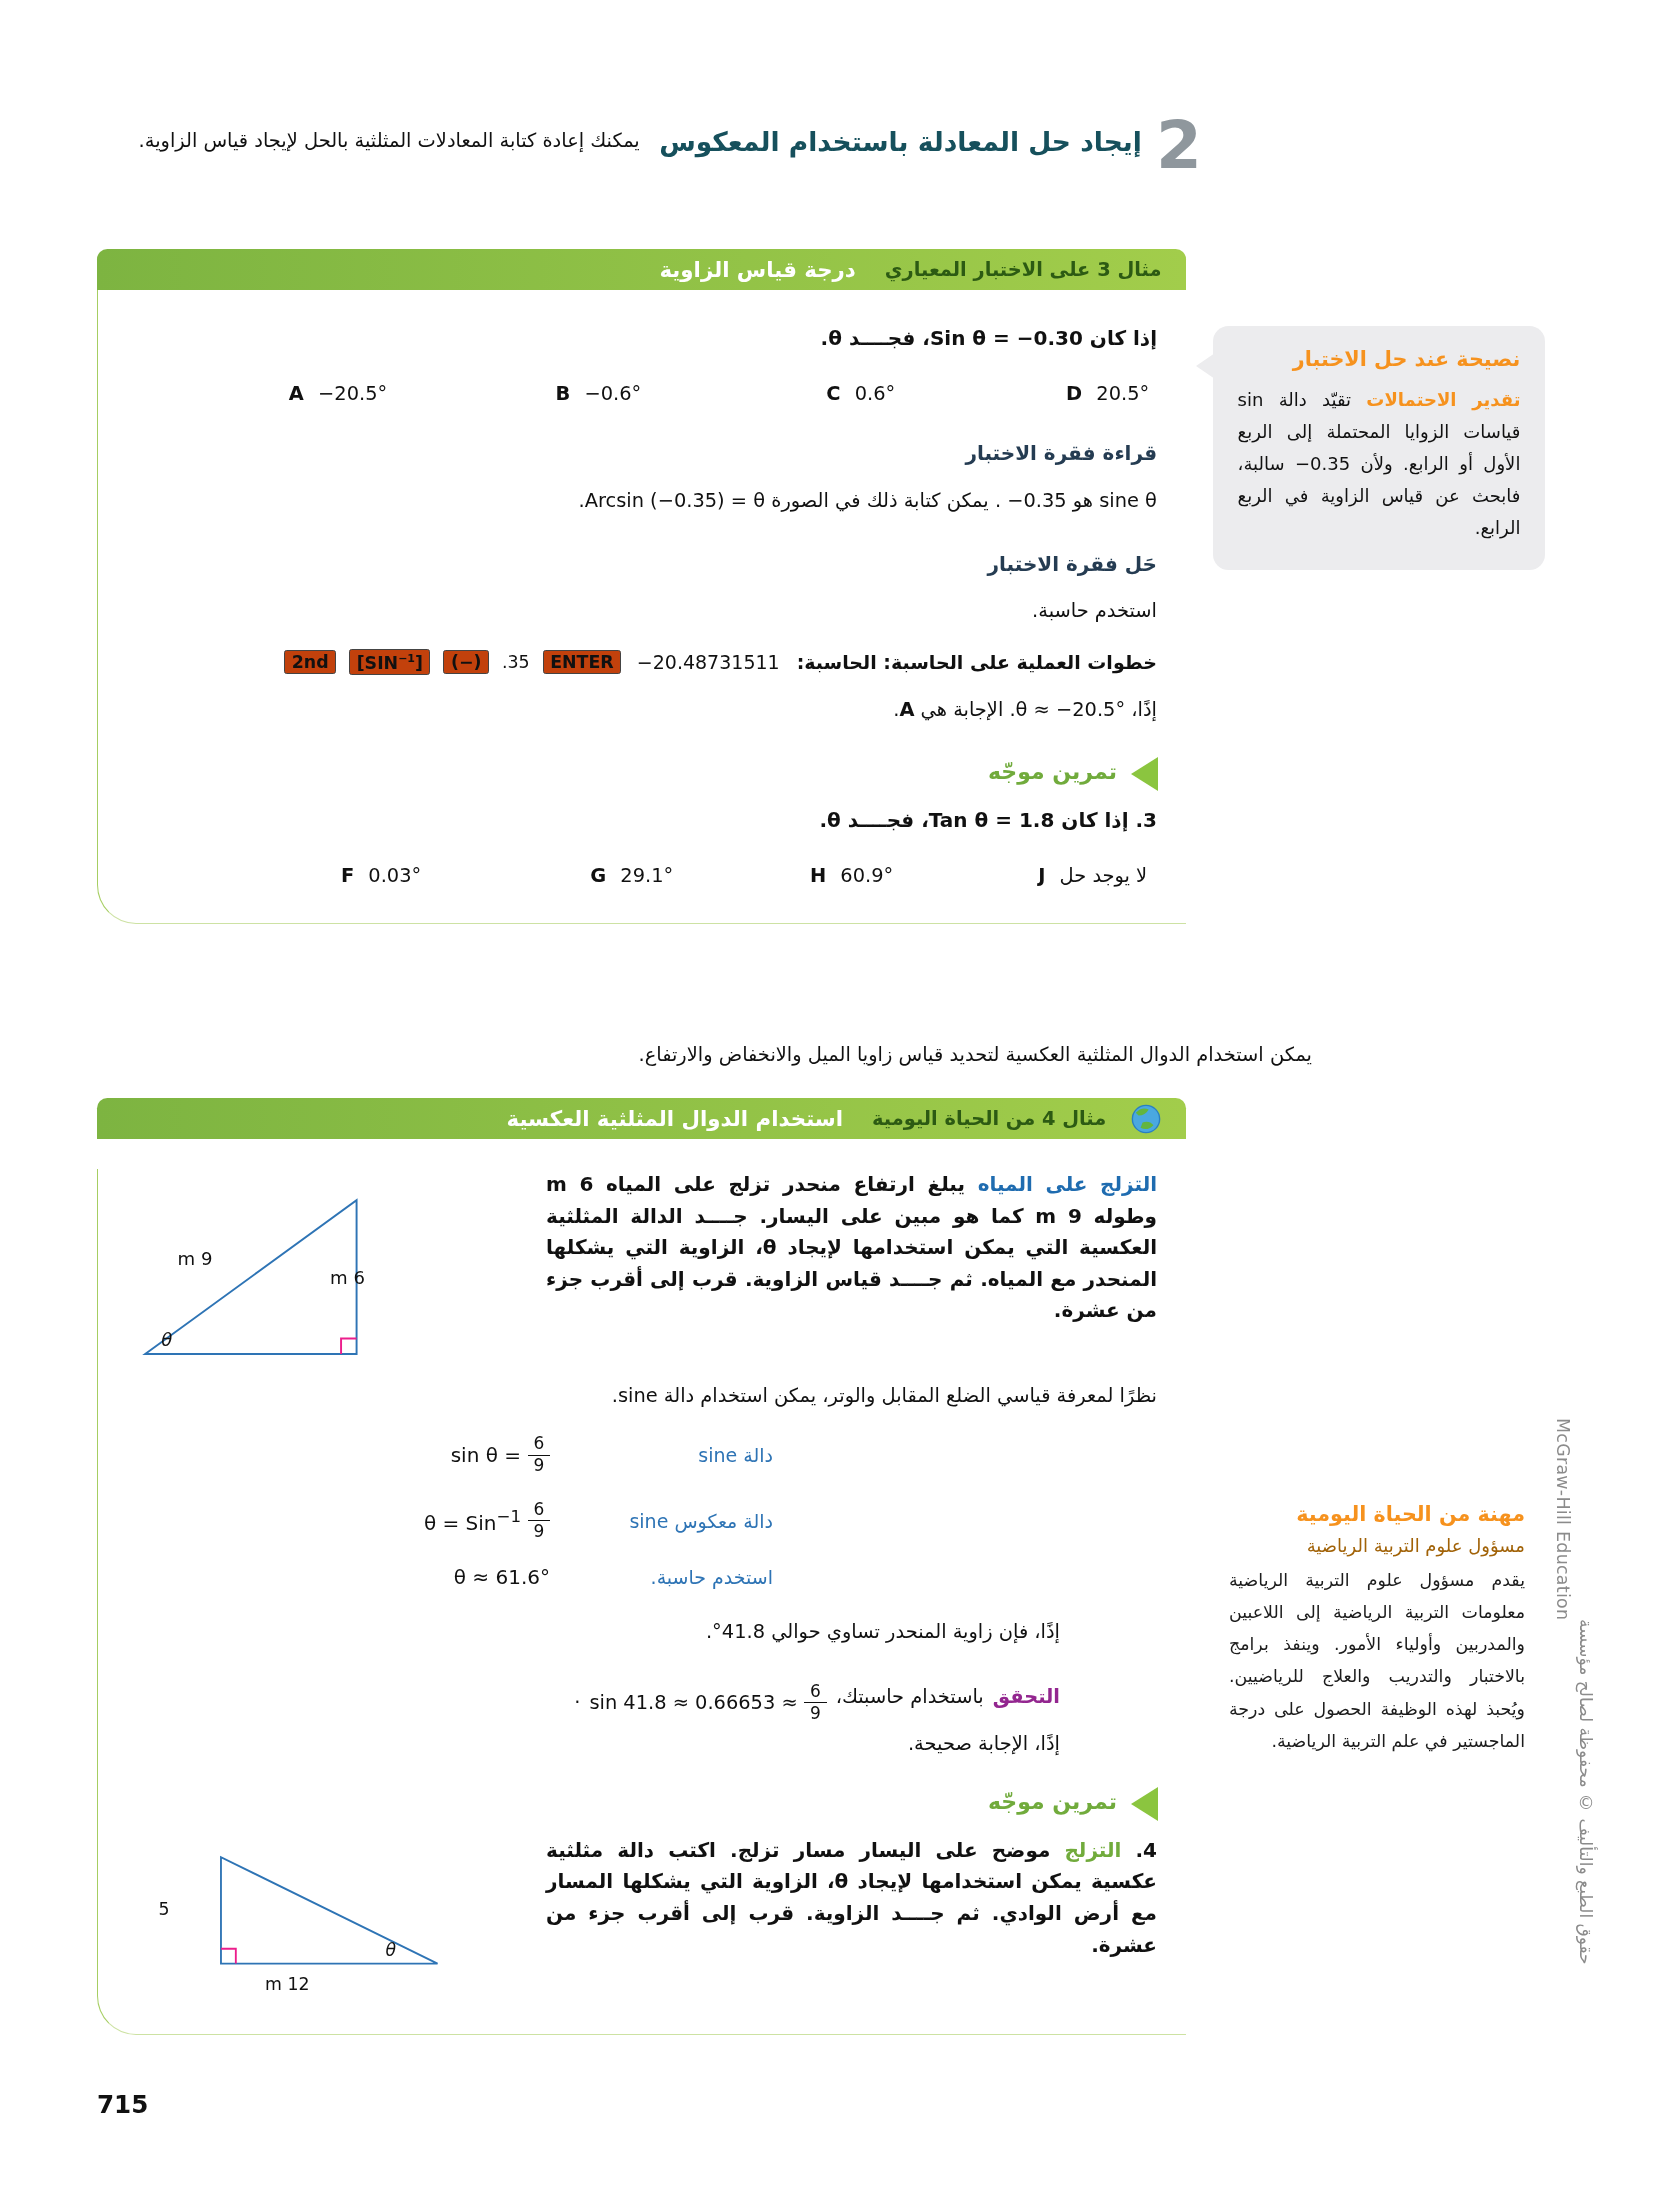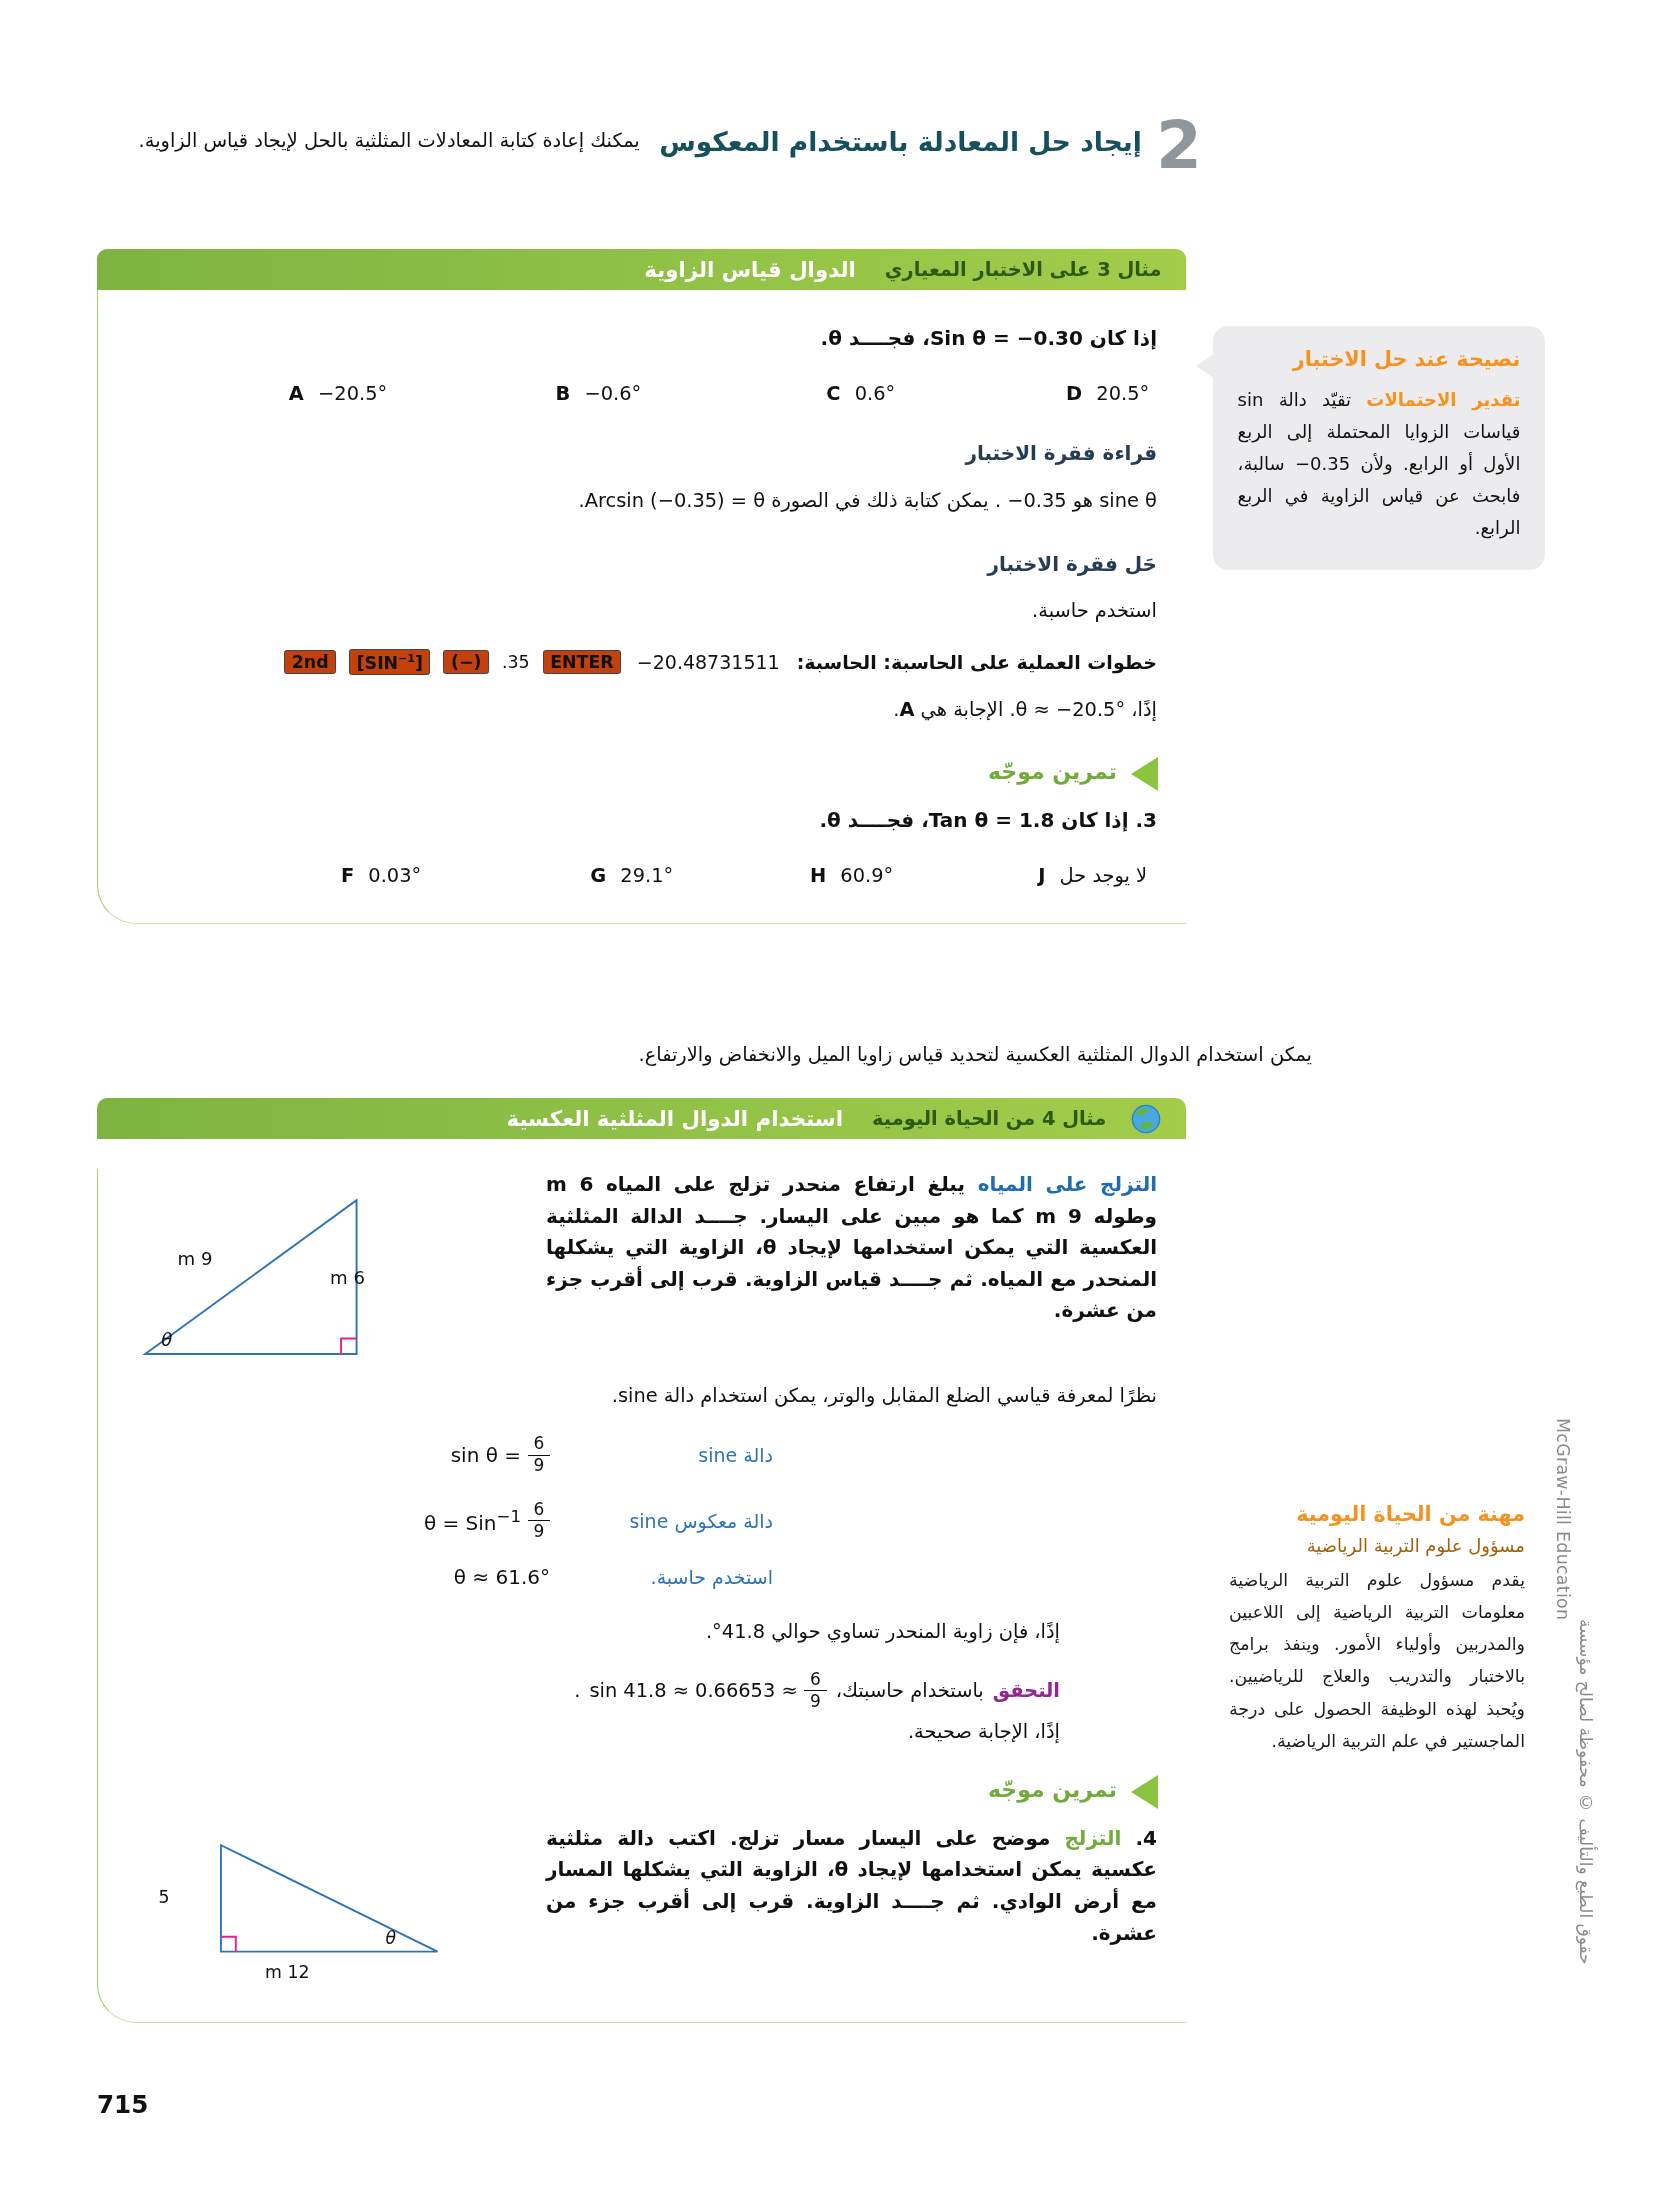--- a/index.html
+++ b/index.html
@@ -59,21 +59,21 @@
 
   .step{display:flex;direction:rtl;align-items:center;margin-top:23px;padding-right:384px;gap:39px;}
   .step-label{flex:0 0 184px;color:#2e74b5;font-size:19px;}
   .step-math{direction:ltr;font-size:20px;display:flex;align-items:center;gap:6.5px;}
   .frac{display:inline-flex;flex-direction:column;align-items:center;line-height:1.15;font-size:17px;vertical-align:middle;}
   .frac .num,.frac .den{padding:0.6px 5.8px;}
   .frac .den{border-top:1.6px solid #111;}
   .concl4{margin-top:31px;padding-right:97px;font-size:19.4px;}
   .check-line{margin-top:27px;padding-right:97px;font-size:19.4px;display:flex;direction:rtl;align-items:center;gap:9px;flex-wrap:wrap;}
   .check-label{color:#93268f;font-weight:bold;}
-  .check-m{direction:ltr;display:inline-flex;align-items:center;gap:6.5px;}
+  .check-m{direction:ltr;display:inline-flex;align-items:center;gap:6.5px;margin-top:12px;}
   .check-line2{margin-top:7.8px;padding-right:97px;font-size:19.4px;}
 
   .middle-text{position:absolute;top:1024px;left:97px;width:1215px;font-size:19.4px;text-align:right;}
 
   
   .tip{position:absolute;top:326px;left:1213px;width:332px;background:#ececee;border-radius:15.5px;
        padding:20.7px 24.6px 26px;box-sizing:border-box;}
   .tip-arrow{position:absolute;left:-17.4px;top:27px;width:0;height:0;
              border-top:13px solid transparent;border-bottom:13px solid transparent;border-right:19.4px solid #ececee;}
   .tip-title{font-size:20.7px;font-weight:bold;color:#f6921e;margin:0 0 13px;}
@@ -97,21 +97,21 @@
 
   <header class="lesson-header">
     <div class="lesson-num">2</div>
     <h1 class="lesson-title">إيجاد حل  المعادلة باستخدام  المعكوس</h1>
     <p class="lesson-intro">يمكنك إعادة كتابة المعادلات المثلثية بالحل لإيجاد قياس الزاوية.</p>
   </header>
 
   <section class="example ex3">
     <div class="ex-bar">
       <span class="ex-badge">مثال 3 على الاختبار المعياري</span>
-      <span class="ex-title">الدوال قياس الزاوية</span>
+      <span class="ex-title">درجة قياس الزاوية</span>
     </div>
     <div class="ex-body">
 
       <p class="q first">
         <span>إذا كان</span>
         <span dir="ltr">Sin θ = −0.30</span><span>، فجــــد</span>
         <span dir="ltr">θ</span><span>.</span>
       </p>
 
       <div class="choices">

